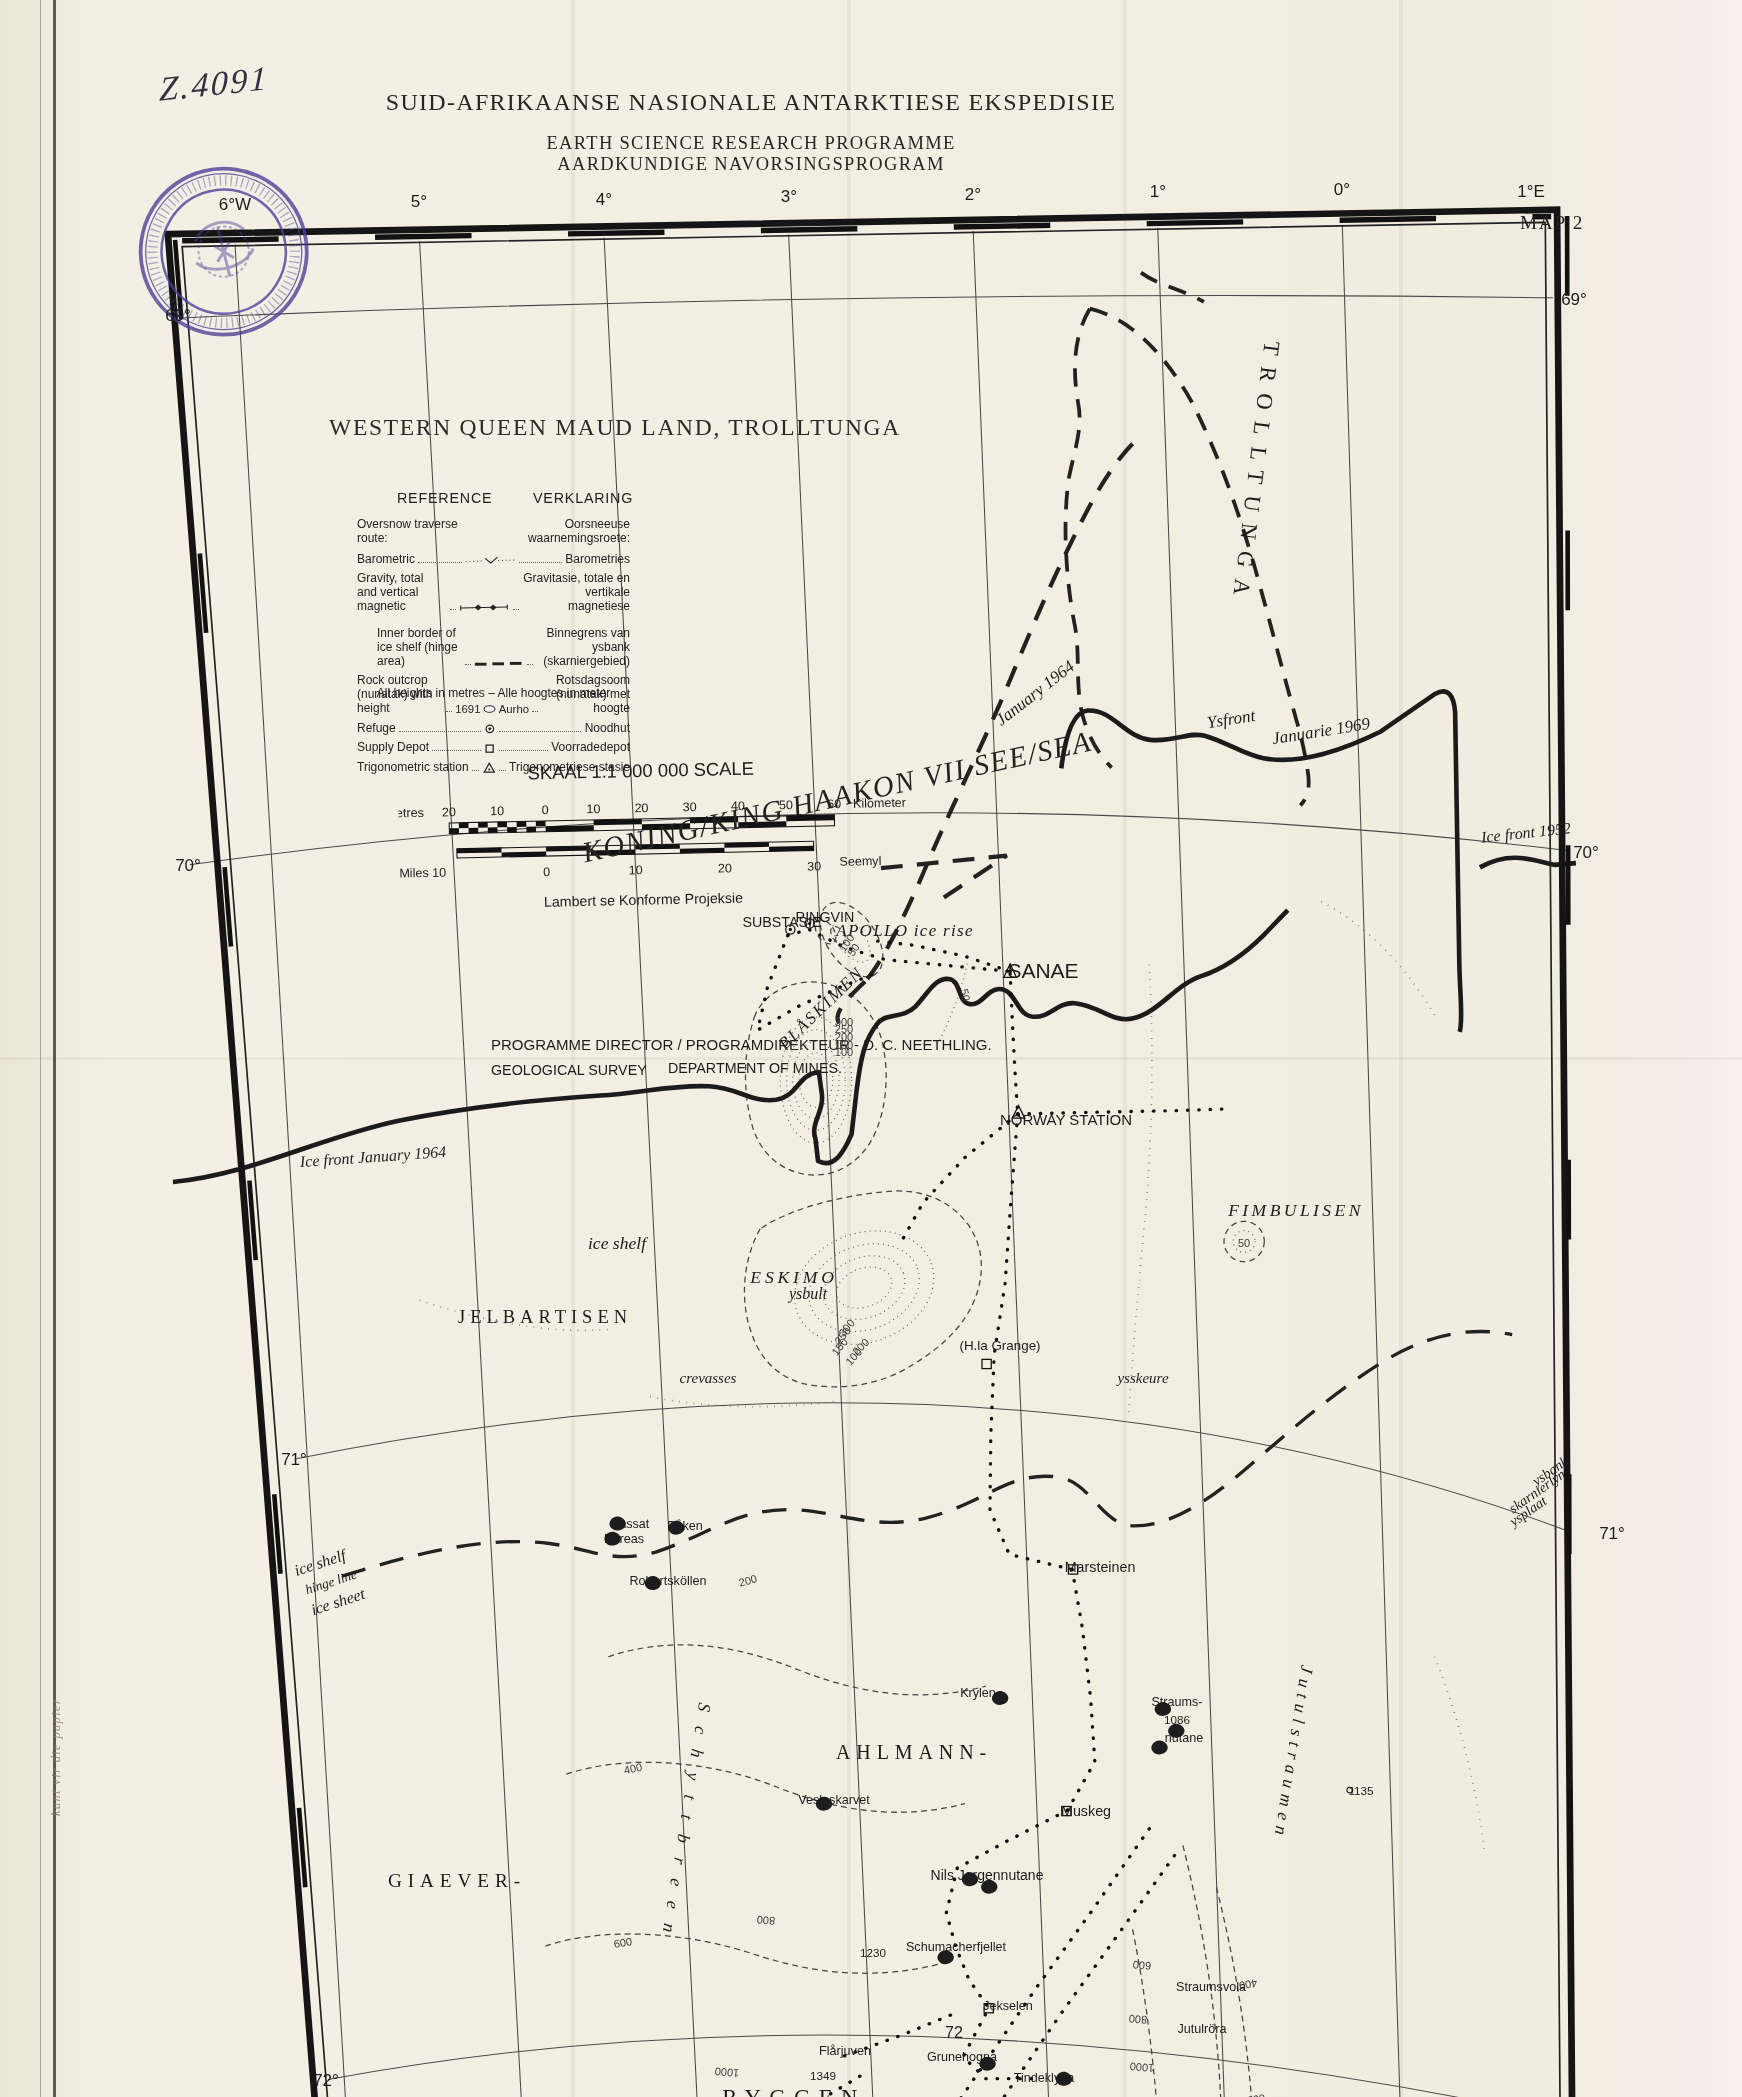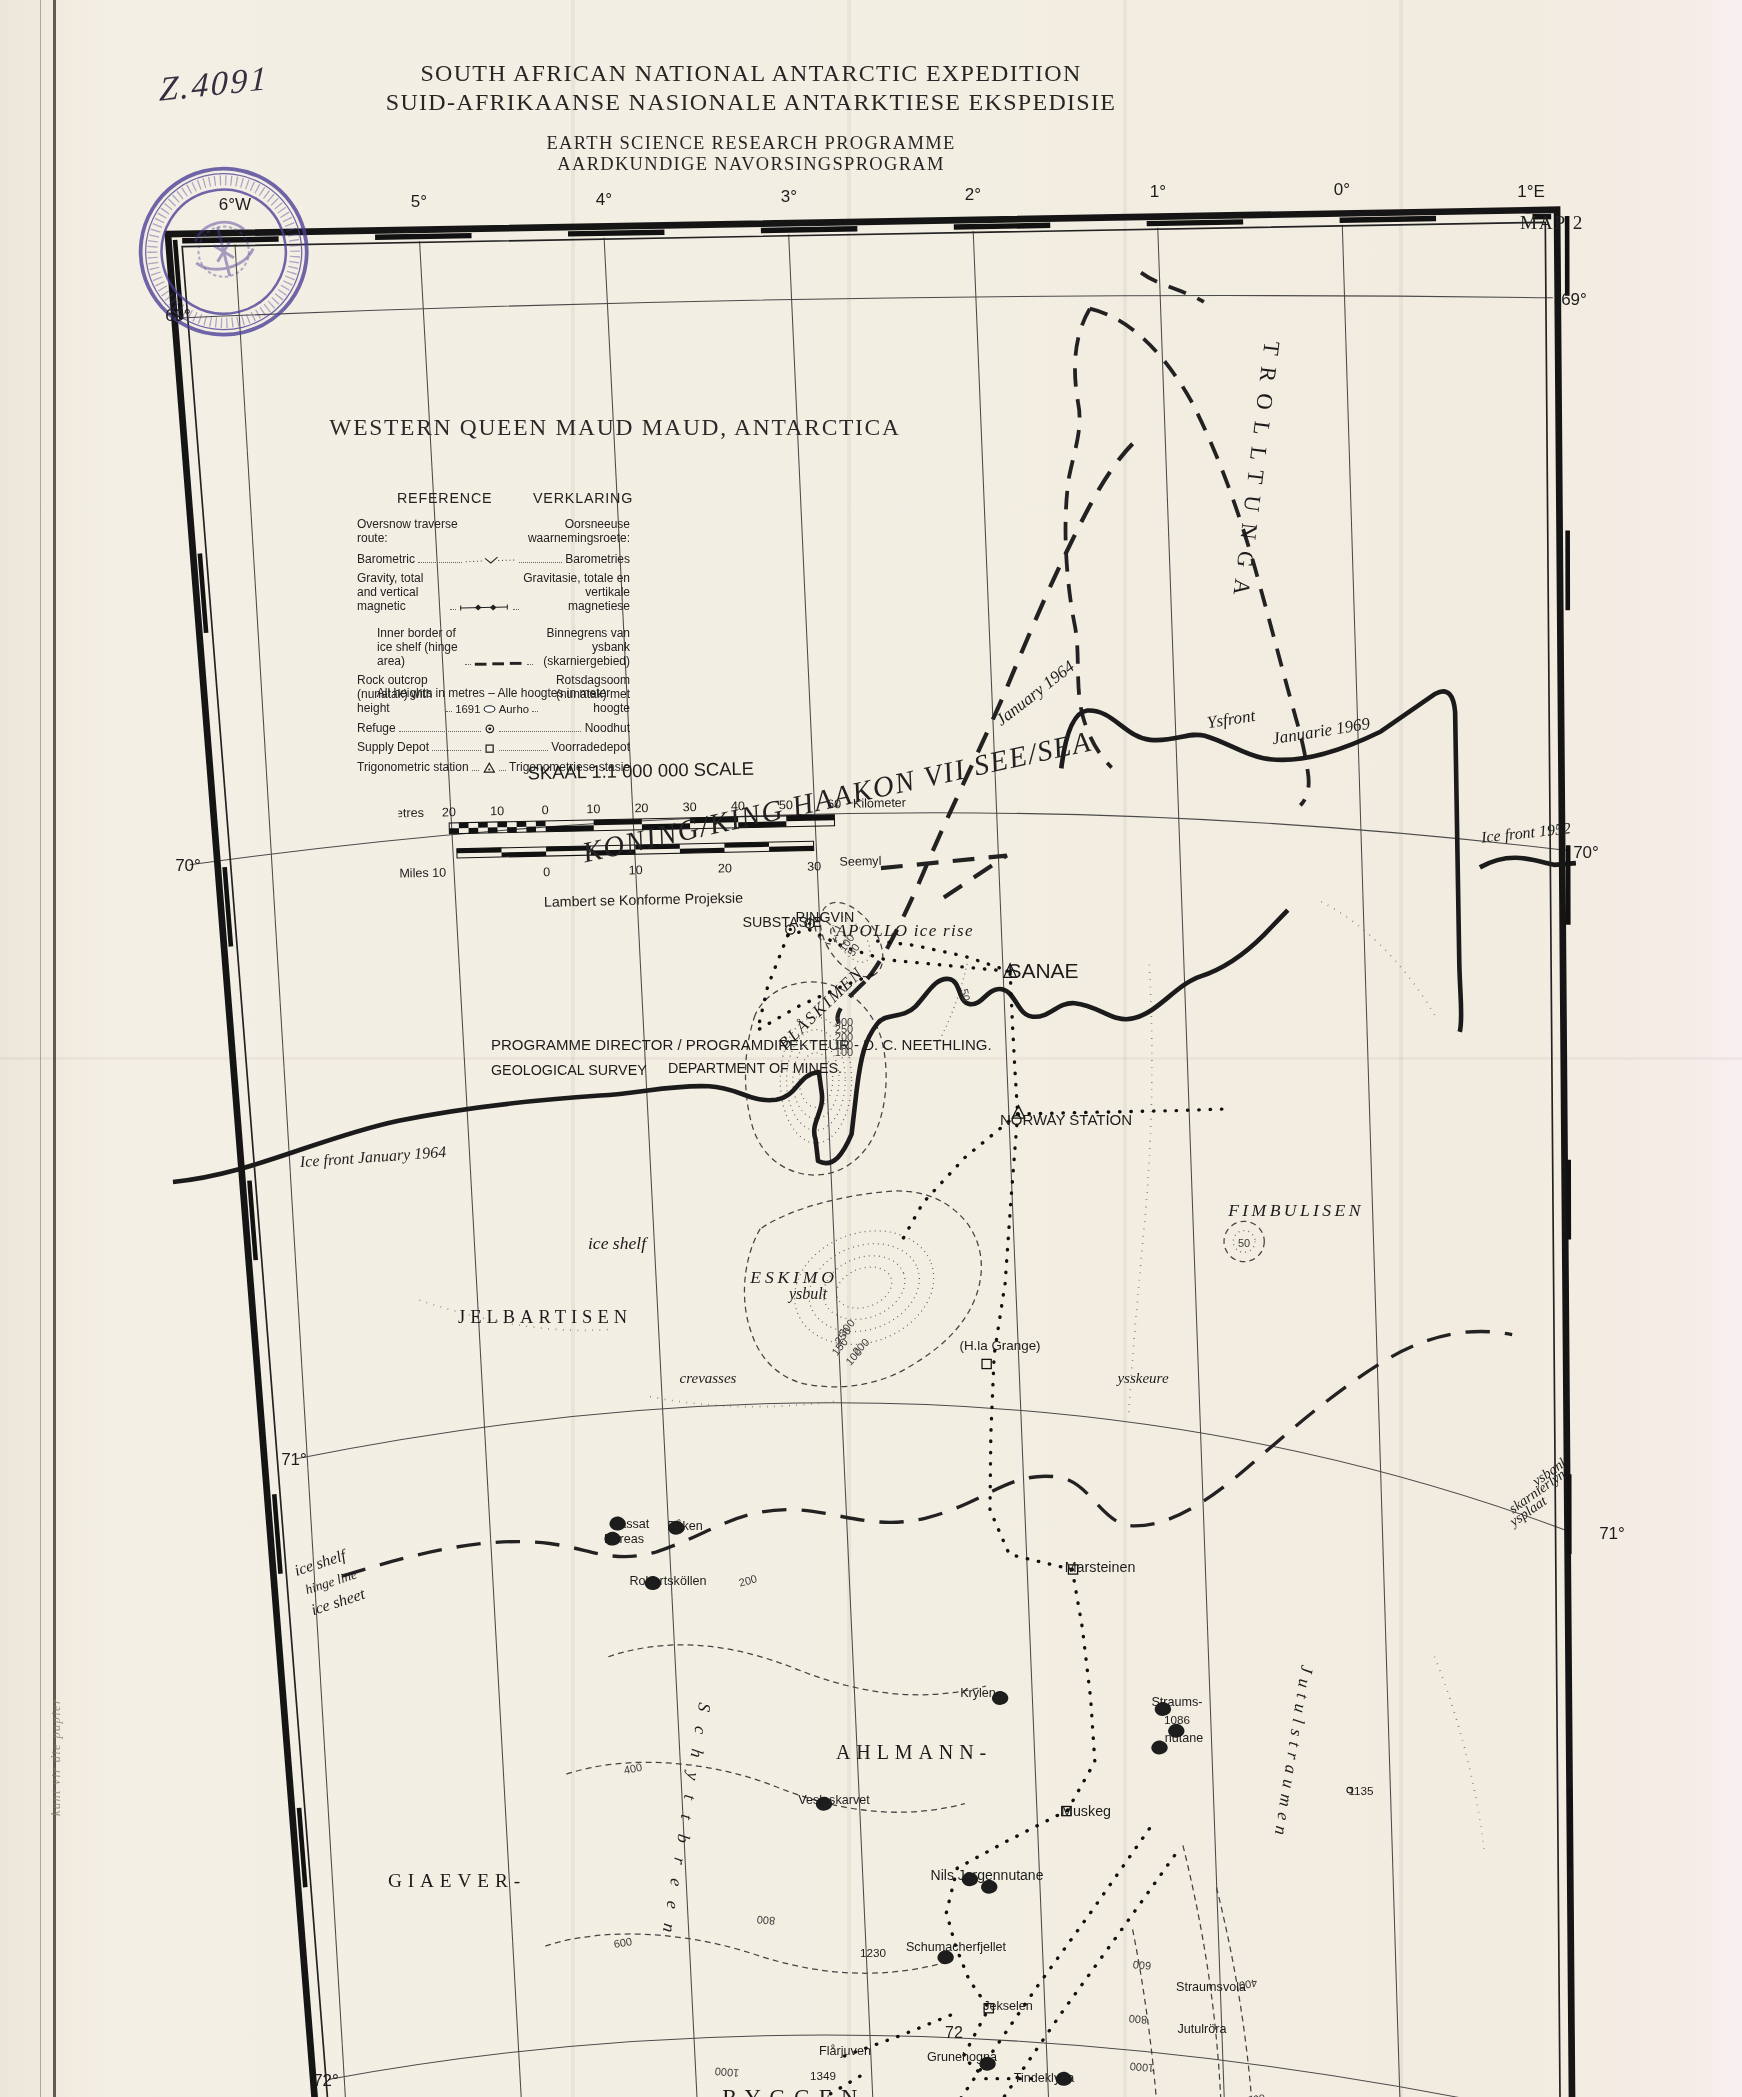--- a/index.html
+++ b/index.html
@@ -270,28 +270,27 @@
       <circle r="148" fill="none" stroke="#4a3e96" stroke-width="6"></circle>
       <circle r="170" fill="none" stroke="#4a3e96" stroke-width="24" stroke-dasharray="3 10" opacity="0.55"></circle>
       <path d="M-60,-40 C-30,-80 30,-80 60,-40 M-70,10 C-40,50 40,50 70,10 M-20,-20 L20,20 M20,-20 L-20,20 M0,-60 L0,60" fill="none" stroke="#4a3e96" stroke-width="7" opacity="0.6"></path>
       <circle r="60" fill="none" stroke="#4a3e96" stroke-width="5" opacity="0.5" stroke-dasharray="8 6"></circle>
     </g>
   </svg>
 
   <div id="catalog-note">Z.4091</div>
   <div id="margin-note">kant vir die papier</div>
 
-  <div class="hdr" style="top:60px;font-size:24px">SOUTH  AFRICAN  NATIONAL  ANTARCTIC  EXPEDITION</div>
   <div class="hdr" style="top:89px;font-size:24px">SUID-AFRIKAANSE  NASIONALE  ANTARKTIESE  EKSPEDISIE</div>
   <div class="hdr" style="top:133px;font-size:18.5px">EARTH  SCIENCE  RESEARCH  PROGRAMME</div>
   <div class="hdr" style="top:154px;font-size:18.5px">AARDKUNDIGE  NAVORSINGSPROGRAM</div>
 
   <div id="map-number">MAP 2</div>
 
-  <div class="maptitle" style="top:414px;font-size:23.5px">WESTERN  QUEEN  MAUD  MAUD,  ANTARCTICA</div>
+  <div class="maptitle" style="top:414px;font-size:23.5px">WESTERN  QUEEN  MAUD  LAND,  TROLLTUNGA</div>
 
   <div id="legend">
     <span class="leg-title" style="left:40px">REFERENCE</span>
     <span class="leg-title" style="left:176px">VERKLARING</span>
     <div id="legend-rows">
         <div class="leg-row leg-head">
           <span class="en">Oversnow traverse route:</span>
           <span class="af">Oorsneeuse waarnemingsroete:</span>
         </div>
         <div class="leg-row">

